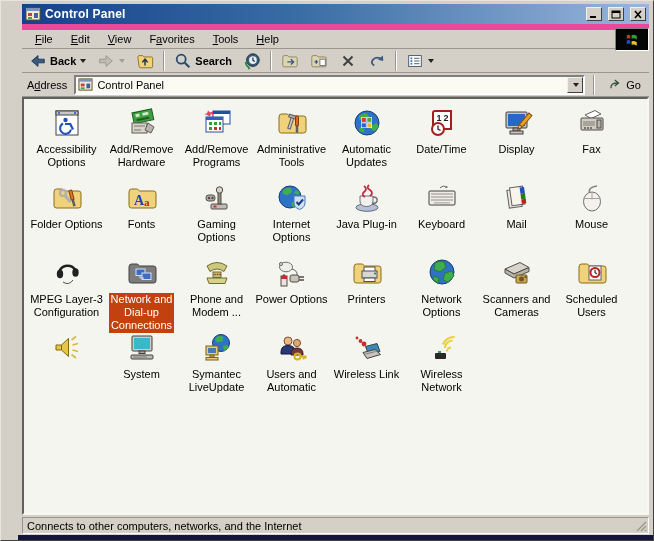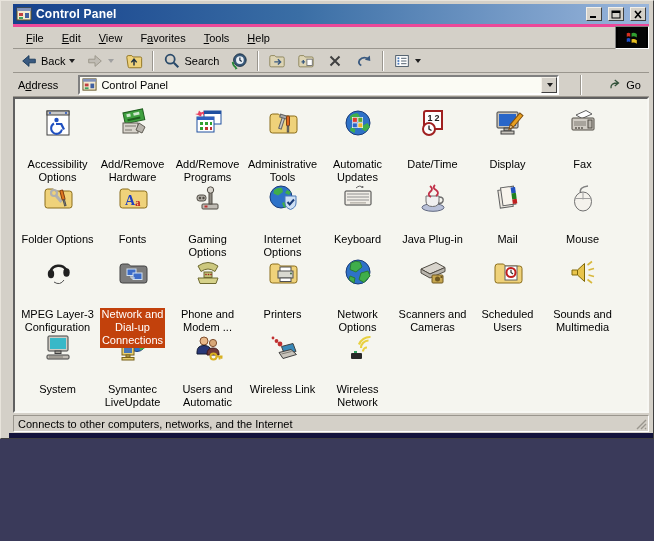--- a/index.html
+++ b/index.html
@@ -1,74 +1,74 @@
 <!DOCTYPE html>
 <html><head>
 <meta charset="utf-8">
 <style>
   * { box-sizing: border-box; margin: 0; padding: 0; }
   html,body { width:654px; height:541px; overflow:hidden; }
   body { font-family:"Liberation Sans", sans-serif; font-size:11px; background:#3a3a5a; }
   .window{
-    width:654px; height:439px; background:#D4D0C8;
+    width:654px; height:541px; background:#D4D0C8;
     border:1px solid #404040; border-top-color:#e8e4dc; border-left-color:#e8e4dc;
-    padding:3px 4px 0 12px; display:flex; flex-direction:column; position:relative;
+    padding:3px 4px 0 21px; display:flex; flex-direction:column; position:relative;
   }
   
   .titlebar{
     height:20px; flex:0 0 20px; display:flex; align-items:center; gap:4px; padding:0 3px;
     background:linear-gradient(to right,#16418c 0%,#3a6ea5 45%,#9ab6dc 100%);
   }
   .titlebar .ticon16{ width:16px; height:16px; flex:0 0 16px; }
   .title-text{ color:#fff; font-weight:bold; font-size:12px; flex:1;
     text-overflow:ellipsis; white-space:nowrap; overflow:hidden; letter-spacing:.2px;}
   .cap-btn{ width:16px; height:14px; background:#D4D0C8; border:1px solid;
     border-color:#f4f0e8 #404040 #404040 #f4f0e8;
     display:flex; align-items:flex-end; justify-content:center; padding:1px; }
   .cap-btn + .cap-btn{ margin-left:2px; }
   .cap-btn svg{ width:10px; height:9px; display:block; }
   
   .menubar{ height:25px; flex:0 0 25px; display:flex; align-items:center;
-    border-top:3px solid #ec4899; border-bottom:1px solid #9a968e; padding-left:4px;}
+    border-top:6px solid #ec4899; border-bottom:1px solid #9a968e; padding-left:4px;}
   .menu-item{ padding:3px 9px; color:#000; cursor:default; }
   .menu-item u{ text-decoration:underline; }
   .throbber{ margin-left:auto; width:34px; height:23px; background:#000;
     border:1px solid; border-color:#808080 #fff #fff #808080;
     display:flex; align-items:center; justify-content:center;}
   .throbber svg{ width:30px; height:21px; }
   
   .toolbar{ height:24px; flex:0 0 24px; display:flex; align-items:center;
-    border-bottom:1px solid #9a968e; padding:1px 2px; gap:1px;}
+    border-bottom:1px solid #9a968e; padding:1px 2px; gap:1px;font-weight:bold;}
   .tbtn{ display:flex; align-items:center; gap:3px; padding:2px 4px; border:1px solid transparent; color:#000;}
   .tbtn svg{ width:18px; height:18px; display:block; }
   .tbtn.disabled{ color:#a0a0a0; }
   .dd{ width:0; height:0; border-left:3px solid transparent; border-right:3px solid transparent; border-top:4px solid #202020; margin-left:1px;}
   .dd.gray{ border-top-color:#a0a0a0; }
   .tsep{ width:2px; height:20px; border-left:1px solid #9a968e; border-right:1px solid #fff; margin:0 3px; }
   
   .addressbar{ height:24px; flex:0 0 24px; display:flex; align-items:center;
-    border-bottom:1px solid #9a968e; padding:1px 3px; gap:18px;}
+    border-bottom:1px solid #9a968e; padding:1px 3px; gap:5px;}
   .addr-label{ padding:0 2px; }
   .addr-combo{ flex:1; height:20px; background:#fbfbf4; border:2px solid;
     border-color:#808080 #fff #fff #808080; display:flex; align-items:center; padding-left:2px; gap:4px;}
   .addr-combo .ticon16{ width:15px; height:15px; }
   .addr-value{ flex:1; }
   .combo-dd{ width:16px; height:16px; background:#D4D0C8; border:1px solid;
     border-color:#f4f0e8 #404040 #404040 #f4f0e8; display:flex; align-items:center; justify-content:center; margin-right:0;}
   .go-btn{ display:flex; align-items:center; gap:3px; padding:2px 5px; }
   .go-btn svg{ width:15px; height:15px; }
   
   .content{ flex:1 1 auto; background:#f5f5ef; border:2px solid;
     border-color:#606060 #f8f8f4 #f8f8f4 #606060; overflow:hidden; }
   .grid{ display:grid; grid-template-columns:repeat(8,75px); grid-auto-rows:75px; padding:4px 0 0 5px; }
   .tile{ width:75px; height:75px; display:flex; flex-direction:column; align-items:center; padding-top:4px; overflow:visible; }
   .tile.sel{ position:relative; z-index:2; }
   .ticon{ width:32px; height:32px; flex:0 0 32px; }
   .ticon svg{ width:32px; height:32px; display:block; }
-  .tlabel{ margin-top:19px; text-align:center; color:#000; line-height:13px; max-width:84px; }
+  .tlabel{ margin-top:4px; text-align:center; color:#000; line-height:13px; max-width:84px; }
   .tline{ display:block; white-space:nowrap; }
   .tlabel.sel{ background:#c2410c; color:#fff; padding:0 2px 1px 2px; }
   
   .statusgap{ flex:0 0 2px; }
   .statusbar{ flex:0 0 18px; display:flex; align-items:stretch; padding-bottom:1px;}
   .status-field{ flex:1; border:1px solid; border-color:#9a968e #fff #fff #9a968e;
     padding:2px 4px 0 4px; display:flex; align-items:flex-start; position:relative;}
   .grip{ position:absolute; right:1px; bottom:1px; width:12px; height:12px; }
   .bottomstrip{ flex:0 0 5px; margin:0 -4px; background:#14143c; }
 </style>
@@ -438,44 +438,44 @@
             </svg>
           </span>
           <span class="tlabel">
             <span class="tline">Internet</span>
             <span class="tline">Options</span>
           </span>
         </div>
         <div class="tile">
           <span class="ticon">
             <svg viewBox="0 0 32 32">
+              <ellipse cx="16" cy="25.5" rx="11" ry="3.8" fill="#b8c0d8" stroke="#606880"></ellipse>
+              <path d="M9 14 h13 v5 q0 5.5 -6.5 5.5 T9 19 z" fill="#f0f0f0" stroke="#707070"></path>
+              <path d="M22 15 q5 0 4 4 q-1 3 -5 2.2" fill="none" stroke="#707070" stroke-width="1.5"></path>
+              <path d="M13 4 q4 3 0 6 q-3 3 1 5 M18 3 q-3 3 1 5 q4 3 0 6" fill="none" stroke="#c03048" stroke-width="1.8"></path>
+            </svg>
+          </span>
+          <span class="tlabel">
+            <span class="tline">Java Plug-in</span>
+          </span>
+        </div>
+        <div class="tile">
+          <span class="ticon">
+            <svg viewBox="0 0 32 32">
               <path d="M14 6 q4 -3.5 6 -0.5" fill="none" stroke="#606060"></path>
               <circle cx="20.5" cy="5" r="1" fill="#606060"></circle>
               <rect x="3" y="9" width="26" height="14" rx="1" fill="#f0ede6" stroke="#404040"></rect>
               <g stroke="#909090">
                 <path d="M5 12 h22 M5 15 h22 M5 18 h22"></path>
               </g>
               <rect x="8" y="20" width="16" height="1.6" fill="#c0bcb4"></rect>
             </svg>
           </span>
           <span class="tlabel">
             <span class="tline">Keyboard</span>
-          </span>
-        </div>
-        <div class="tile">
-          <span class="ticon">
-            <svg viewBox="0 0 32 32">
-              <ellipse cx="16" cy="25.5" rx="11" ry="3.8" fill="#b8c0d8" stroke="#606880"></ellipse>
-              <path d="M9 14 h13 v5 q0 5.5 -6.5 5.5 T9 19 z" fill="#f0f0f0" stroke="#707070"></path>
-              <path d="M22 15 q5 0 4 4 q-1 3 -5 2.2" fill="none" stroke="#707070" stroke-width="1.5"></path>
-              <path d="M13 4 q4 3 0 6 q-3 3 1 5 M18 3 q-3 3 1 5 q4 3 0 6" fill="none" stroke="#c03048" stroke-width="1.8"></path>
-            </svg>
-          </span>
-          <span class="tlabel">
-            <span class="tline">Java Plug-in</span>
           </span>
         </div>
         <div class="tile">
           <span class="ticon">
             <svg viewBox="0 0 32 32">
               <g transform="rotate(-8 16 16)">
                 <rect x="7" y="7" width="13" height="18" fill="#ece8e0" stroke="#606060"></rect>
                 <rect x="10" y="5" width="13" height="18" fill="#f8f4ec" stroke="#606060"></rect>
                 <rect x="20" y="6" width="4.5" height="6" fill="#2050c0"></rect>
                 <rect x="20" y="12" width="4.5" height="6" fill="#208020"></rect>
@@ -542,20 +542,37 @@
             </svg>
           </span>
           <span class="tlabel">
             <span class="tline">Phone and</span>
             <span class="tline">Modem ...</span>
           </span>
         </div>
         <div class="tile">
           <span class="ticon">
             <svg viewBox="0 0 32 32">
+              <ellipse cx="10" cy="10" rx="6.5" ry="4.8" fill="#f0eee8" stroke="#707070"></ellipse>
+              <circle cx="5" cy="7" r="1.6" fill="#d0cec8" stroke="#707070"></circle>
+              <path d="M16 12 q6 2 5 6" fill="none" stroke="#606060"></path>
+              <rect x="14" y="18" width="9" height="7" rx="2" fill="#c8c4bc" stroke="#504c44"></rect>
+              <path d="M23 20 h5 M23 23 h5" stroke="#504c44" stroke-width="1.5"></path>
+              <rect x="5" y="19" width="6" height="10" fill="#e8e4dc" stroke="#504c44"></rect>
+              <rect x="5" y="19" width="6" height="3" fill="#c03030"></rect>
+              <rect x="6.8" y="17.5" width="2.4" height="1.5" fill="#504c44"></rect>
+            </svg>
+          </span>
+          <span class="tlabel">
+            <span class="tline">Power Options</span>
+          </span>
+        </div>
+        <div class="tile">
+          <span class="ticon">
+            <svg viewBox="0 0 32 32">
               <path d="M3 10 q0 -3 2.5 -3 h6 l2 2 h14 q2.5 0 2.5 2.5 v12 q0 2.5 -2.5 2.5 H5.5 q-2.5 0 -2.5 -2.5 z" fill="#efd27a" stroke="#8a6d1a"></path>
               <rect x="13" y="10" width="11" height="5" fill="#fff" stroke="#505050"></rect>
               <rect x="11" y="14" width="15" height="7" fill="#d8d8d0" stroke="#505050"></rect>
               <rect x="13" y="21" width="11" height="3.5" fill="#fff" stroke="#505050"></rect>
               <circle cx="24" cy="16.5" r="0.9" fill="#306030"></circle>
             </svg>
           </span>
           <span class="tlabel">
             <span class="tline">Printers</span>
           </span>
@@ -605,24 +622,20 @@
         </div>
         <div class="tile">
           <span class="ticon">
             <svg viewBox="0 0 32 32">
               <path d="M5 13 h5.5 l7 -6.5 v18 l-7 -6.5 H5 z" fill="#e8c44c" stroke="#806808"></path>
               <path d="M10.5 13 v5" stroke="#806808"></path>
               <g stroke="#d8b83c" stroke-width="1.6" fill="none">
                 <path d="M20.5 8 l4.5 -3.5 M21.5 13 l5.5 -1.5 M21.5 18 l5.5 1.5 M20.5 22.5 l4.5 3.5"></path>
               </g>
             </svg>
-          </span>
-          <span class="tlabel">
-            <span class="tline">Sounds and</span>
-            <span class="tline">Multimedia</span>
           </span>
         </div>
         <div class="tile">
           <span class="ticon">
             <svg viewBox="0 0 32 32">
               <rect x="6" y="4" width="20" height="15" rx="1" fill="#d0ccc4" stroke="#404040"></rect>
               <rect x="8" y="6" width="16" height="11" fill="#38b8c8"></rect>
               <rect x="13" y="19" width="6" height="2.5" fill="#a8a49c" stroke="#404040"></rect>
               <rect x="5" y="23" width="22" height="4" rx="1" fill="#c0bcb4" stroke="#404040"></rect>
               <path d="M7 25 h14" stroke="#807c74"></path>

